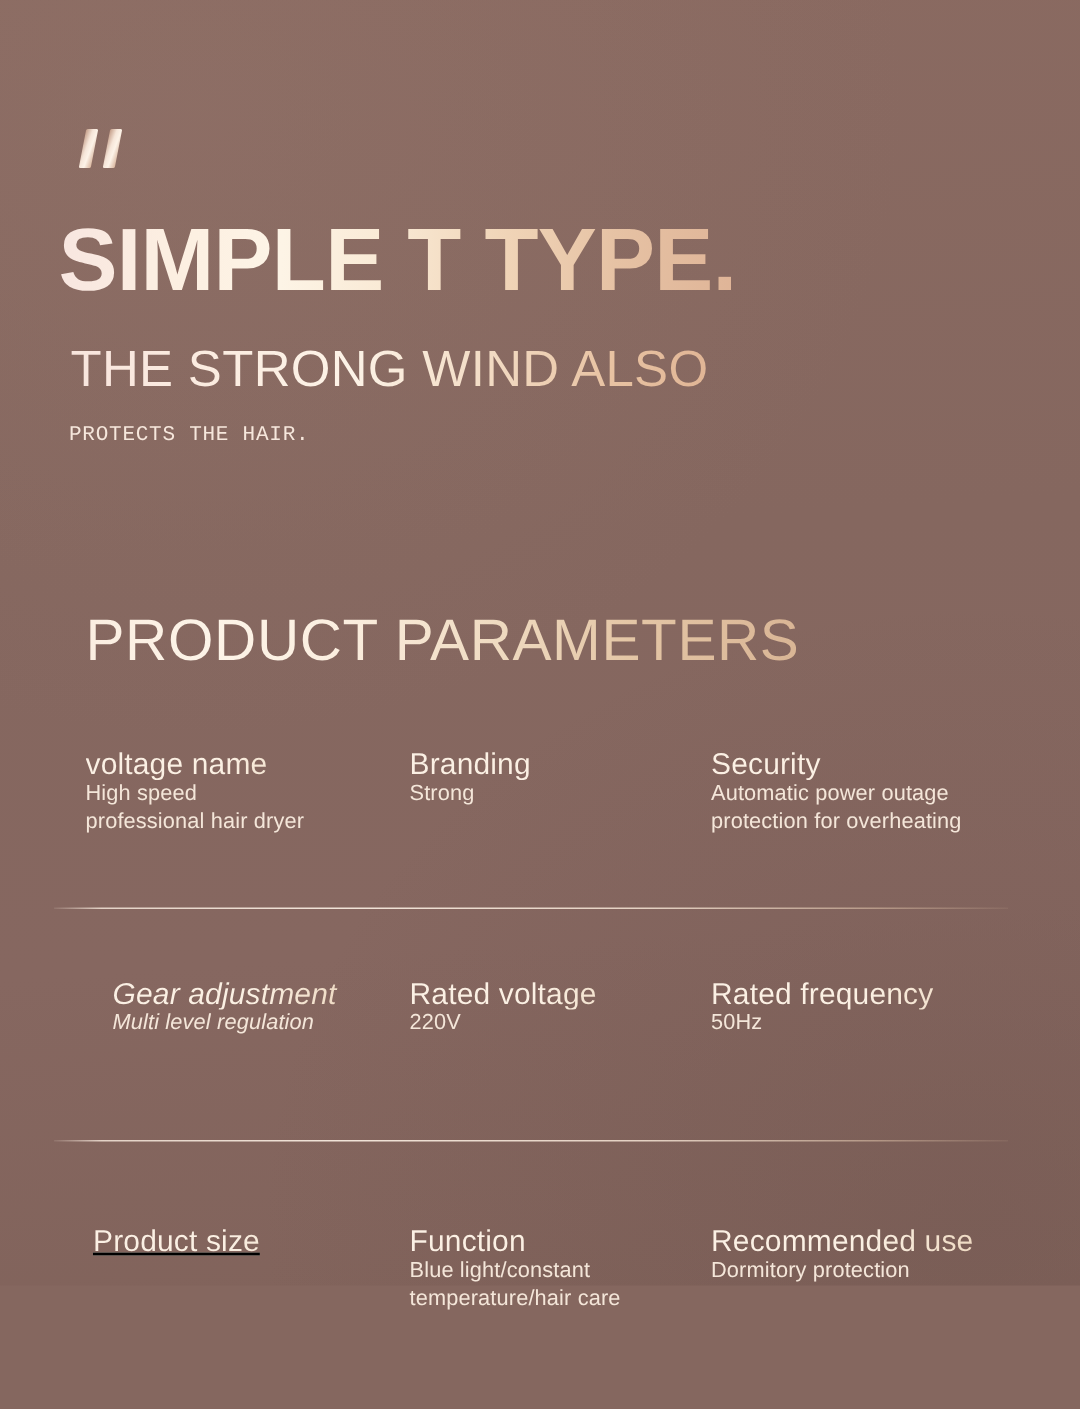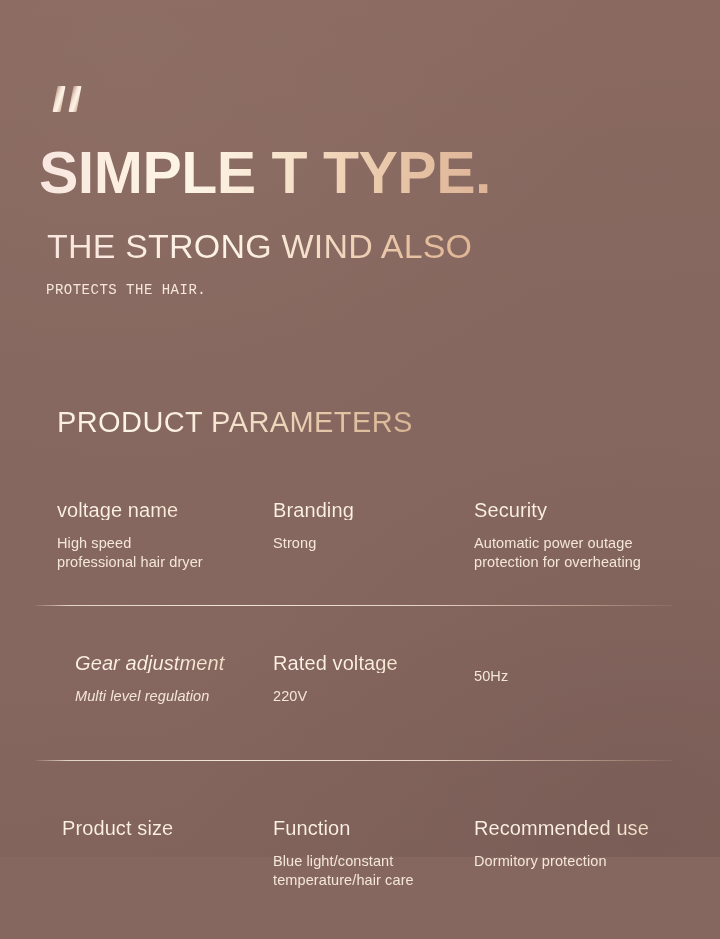--- a/index.html
+++ b/index.html
@@ -94,21 +94,21 @@
     letter-spacing:0.5px;
     line-height:1.0;
     white-space:nowrap;
     color:#f6e7dc;
     font-family:Liberation Mono, monospace;
   }
 
   
   .section-title {
     position:absolute; left:57px; top:408px;
-    font-size:29px;
+    font-size:39px;
     font-weight:normal;
     letter-spacing:0.4px;
     line-height:1.0;
     white-space:nowrap;
     background:linear-gradient(92deg,
         #fbeee1 0%,
         #fdf4e8 18%,
         #fbeedf 36%,
         #f0dcc3 56%,
         #e4c6a6 76%,
@@ -129,39 +129,38 @@
 
   .param-cell { position:absolute; top:0; }
   .param-row.r1 .param-cell.c1 { left:57px;  width:200px; }
   .param-row.r1 .param-cell.c2 { left:273px; width:190px; }
   .param-row.r1 .param-cell.c3 { left:474px; width:226px; }
 
   .param-row.r2 .param-cell.c1 { left:75px;  width:200px;font-style:italic; }
   .param-row.r2 .param-cell.c2 { left:273px; width:190px; }
   .param-row.r2 .param-cell.c3 { left:474px; width:226px; }
 
-  .param-row.r3 .param-cell.c1 { left:62px;  width:200px; }
+  .param-row.r3 .param-cell.c1 { left:62px;  width:200px;text-decoration:underline; }
   .param-row.r3 .param-cell.c2 { left:273px; width:190px; }
   .param-row.r3 .param-cell.c3 { left:474px; width:226px; }
 
   .param-label {
     font-size:20px;
     font-weight:normal;
     line-height:1.0;
     letter-spacing:0.1px;
     white-space:nowrap;
     background:linear-gradient(90deg,#fbf0e4 0%,#fbf0e3 45%,#edd8c0 80%,#e3c7a9 100%);
     -webkit-background-clip:text;
     background-clip:text;
     color:transparent;
     -webkit-text-fill-color:transparent;
   }
 
   .param-value {
-    margin-top:14px;
     font-size:14.5px;
     font-weight:normal;
     line-height:1.28;
     letter-spacing:0.1px;
     color:#f4e6d9;
   }
 
   
   .divider {
     position:absolute;
@@ -224,20 +223,21 @@
     <div class="param-row r2">
       <div class="param-cell c1">
         <div class="param-label">Gear adjustment</div>
         <div class="param-value">Multi level regulation</div>
       </div>
       <div class="param-cell c2">
         <div class="param-label">Rated voltage</div>
         <div class="param-value">220V</div>
       </div>
       <div class="param-cell c3">
+        <div class="param-label">Rated frequency</div>
         <div class="param-value">50Hz</div>
       </div>
     </div>
 
     <div class="divider d2"></div>
 
     <div class="param-row r3">
       <div class="param-cell c1">
         <div class="param-label">Product size</div>
       </div>

